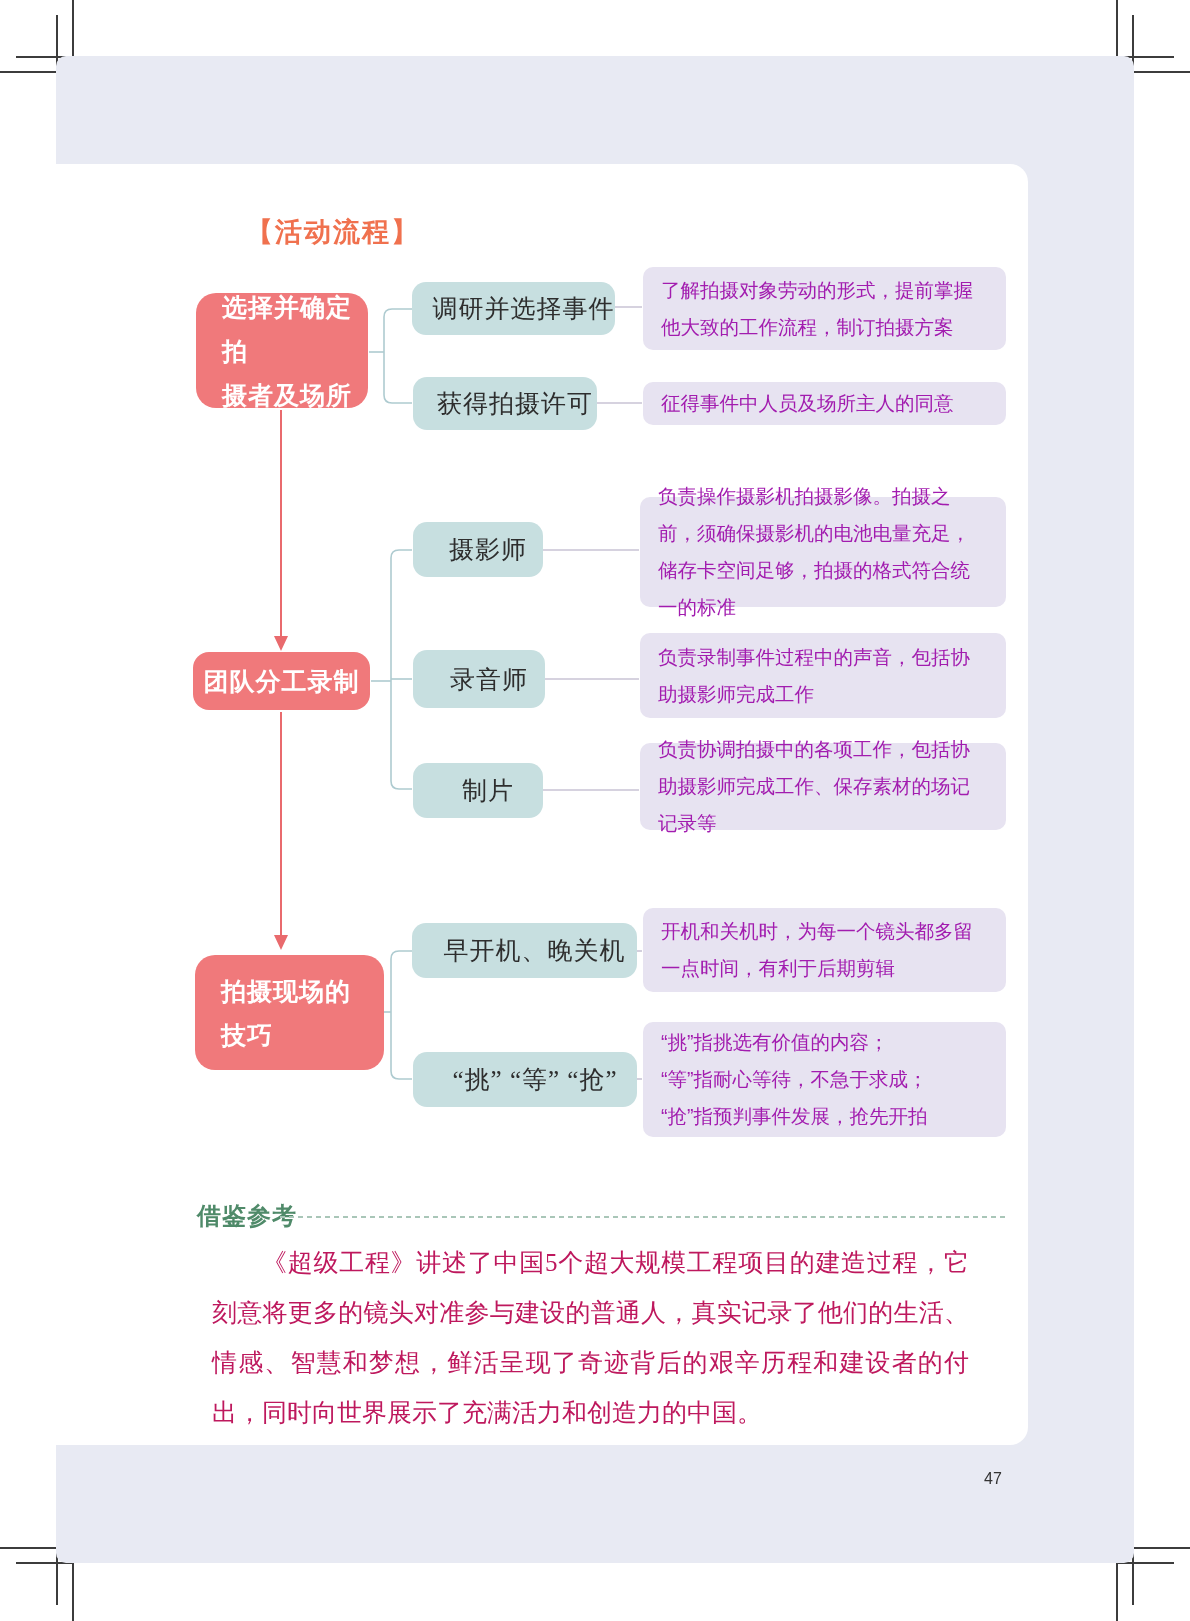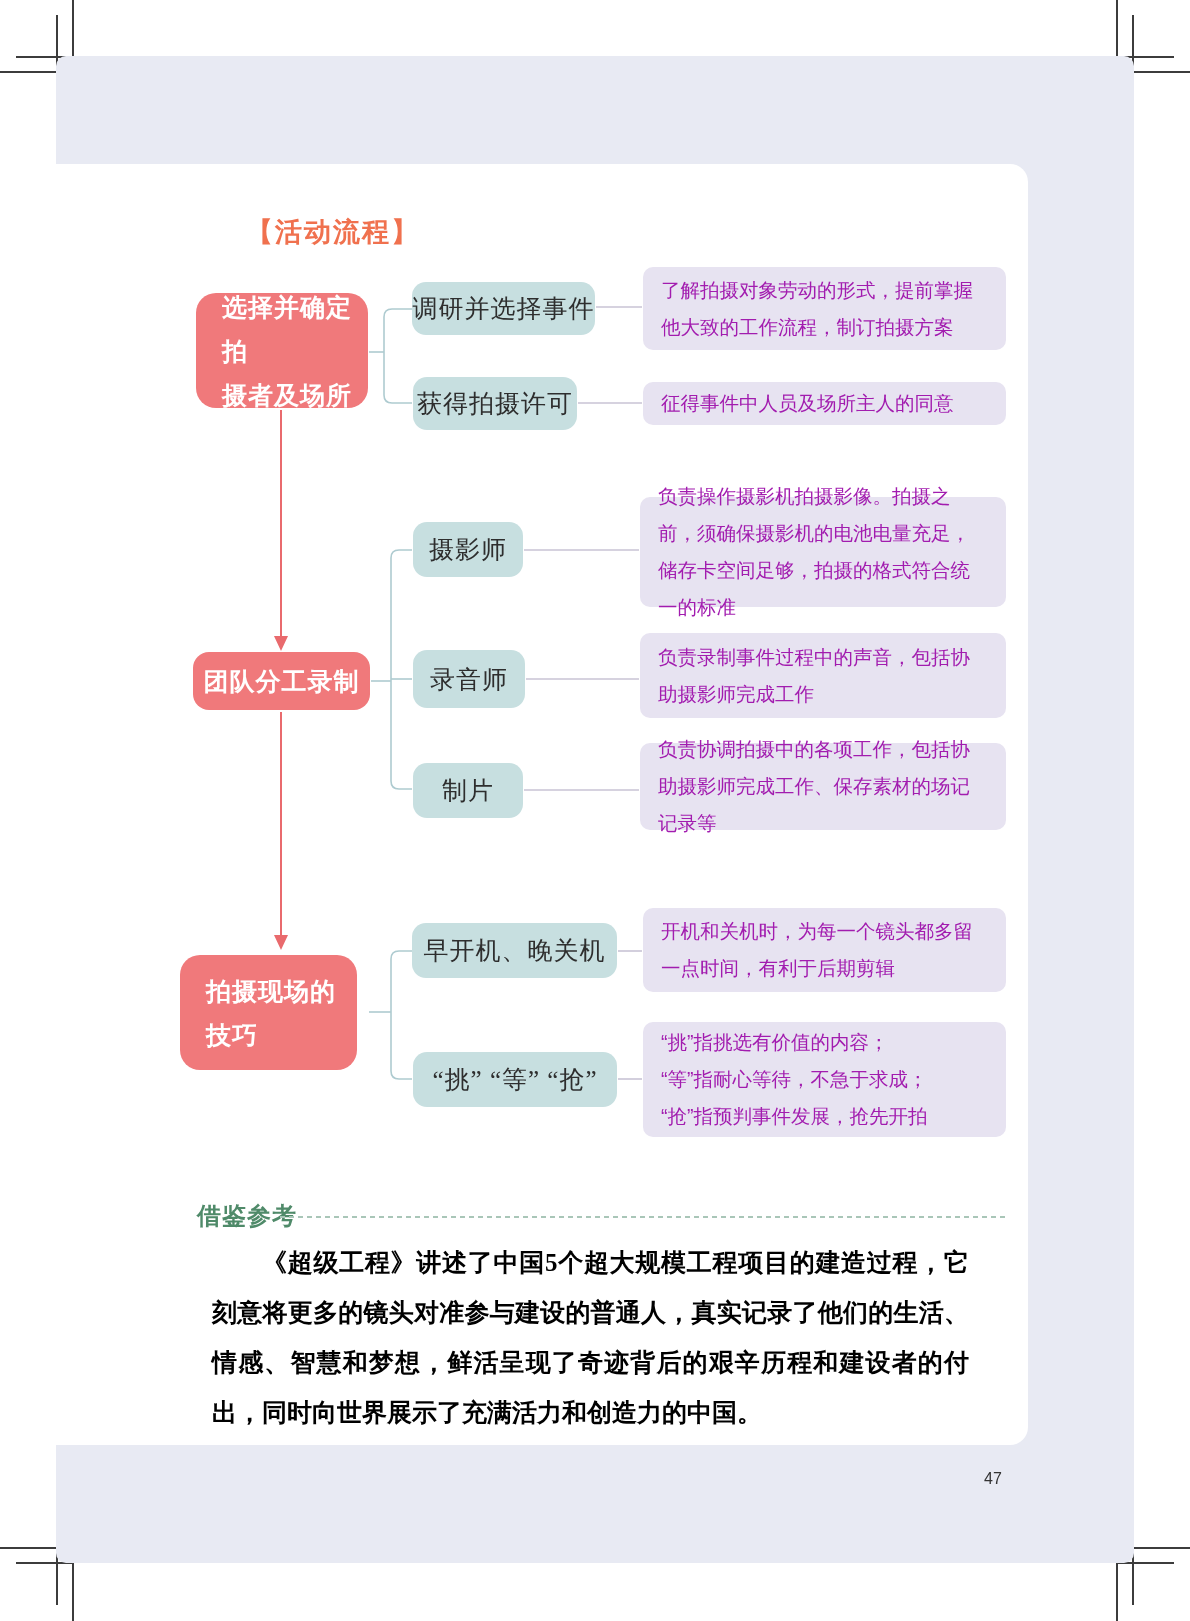--- a/index.html
+++ b/index.html
@@ -19,26 +19,26 @@
   .ref-header{font-size:24px;font-weight:bold;color:#4F8A69;letter-spacing:1px;}
   .dash-line{height:2px;background:repeating-linear-gradient(90deg,#A9C6B8 0 5px,transparent 5px 9px);}
 
   
   .stage{background:#F0797B;color:#ffffff;border-radius:20px;font-weight:bold;font-size:25px;
          letter-spacing:1px;display:flex;align-items:center;white-space:pre-line;line-height:44px;}
   .stage.pad{padding-left:26px;}
   .stage.center{justify-content:center;border-radius:16px;}
   .branch{background:#C7DFE0;border-radius:14px;color:#2e2e2e;font-size:25px;
           font-family:"Liberation Serif",serif;display:flex;align-items:center;justify-content:center;
-          letter-spacing:1px;}
+          letter-spacing:1px;padding-left:20px;}
   .detail{background:#E7E3F1;border-radius:10px;color:#a21caf;font-size:19.5px;line-height:37px;
           display:flex;align-items:center;padding:0 18px;white-space:pre-line;}
 
-  .paragraph{font-family:"Liberation Serif",serif;font-size:25px;line-height:50px;color:#000000;
-             text-align:justify;text-indent:2em;font-weight:bold;}
+  .paragraph{font-family:"Liberation Serif",serif;font-size:25px;line-height:50px;color:#be185d;
+             text-align:justify;text-indent:2em;}
   .page-num{font-size:16px;color:#333;}
   svg{position:absolute;left:0;top:0;pointer-events:none;}
 </style>
 </head>
 <body>
 
 <div>
   <div class="mark" style="left:72px;top:0;width:2px;height:57px"></div>
   <div class="mark" style="left:16px;top:56px;width:57px;height:2px"></div>
   <div class="mark" style="left:56px;top:15px;width:2px;height:58px"></div>
@@ -105,21 +105,21 @@
 <div class="abs detail" style="left:643px;top:382px;width:327px;height:43px">征得事件中人员及场所主人的同意</div>
 
 <div class="abs stage center" style="left:193px;top:652px;width:177px;height:58px">团队分工录制</div>
 <div class="abs branch" style="left:413px;top:522px;width:110px;height:55px">摄影师</div>
 <div class="abs detail" style="left:640px;top:497px;width:330px;height:110px">负责操作摄影机拍摄影像。拍摄之前，须确保摄影机的电池电量充足，储存卡空间足够，拍摄的格式符合统一的标准</div>
 <div class="abs branch" style="left:413px;top:650px;width:112px;height:58px">录音师</div>
 <div class="abs detail" style="left:640px;top:633px;width:330px;height:85px">负责录制事件过程中的声音，包括协助摄影师完成工作</div>
 <div class="abs branch" style="left:413px;top:763px;width:110px;height:55px">制片</div>
 <div class="abs detail" style="left:640px;top:743px;width:330px;height:87px">负责协调拍摄中的各项工作，包括协助摄影师完成工作、保存素材的场记记录等</div>
 
-<div class="abs stage pad" style="left:180px;top:955px;width:147px;height:115px;padding-right:4px">拍摄现场的
+<div class="abs stage pad" style="left:195px;top:955px;width:147px;height:115px;padding-right:16px">拍摄现场的
 技巧</div>
 <div class="abs branch" style="left:412px;top:923px;width:205px;height:55px">早开机、晚关机</div>
 <div class="abs detail" style="left:643px;top:908px;width:327px;height:84px">开机和关机时，为每一个镜头都多留一点时间，有利于后期剪辑</div>
 <div class="abs branch" style="left:413px;top:1052px;width:204px;height:55px">“挑” “等” “抢”</div>
 <div class="abs detail" style="left:643px;top:1022px;width:327px;height:115px">“挑”指挑选有价值的内容；
 “等”指耐心等待，不急于求成；
 “抢”指预判事件发展，抢先开拍</div>
 
 <div class="abs ref-header" style="left:197px;top:1200px">借鉴参考</div>
 <div class="abs dash-line" style="left:280px;top:1216px;width:727px"></div>

